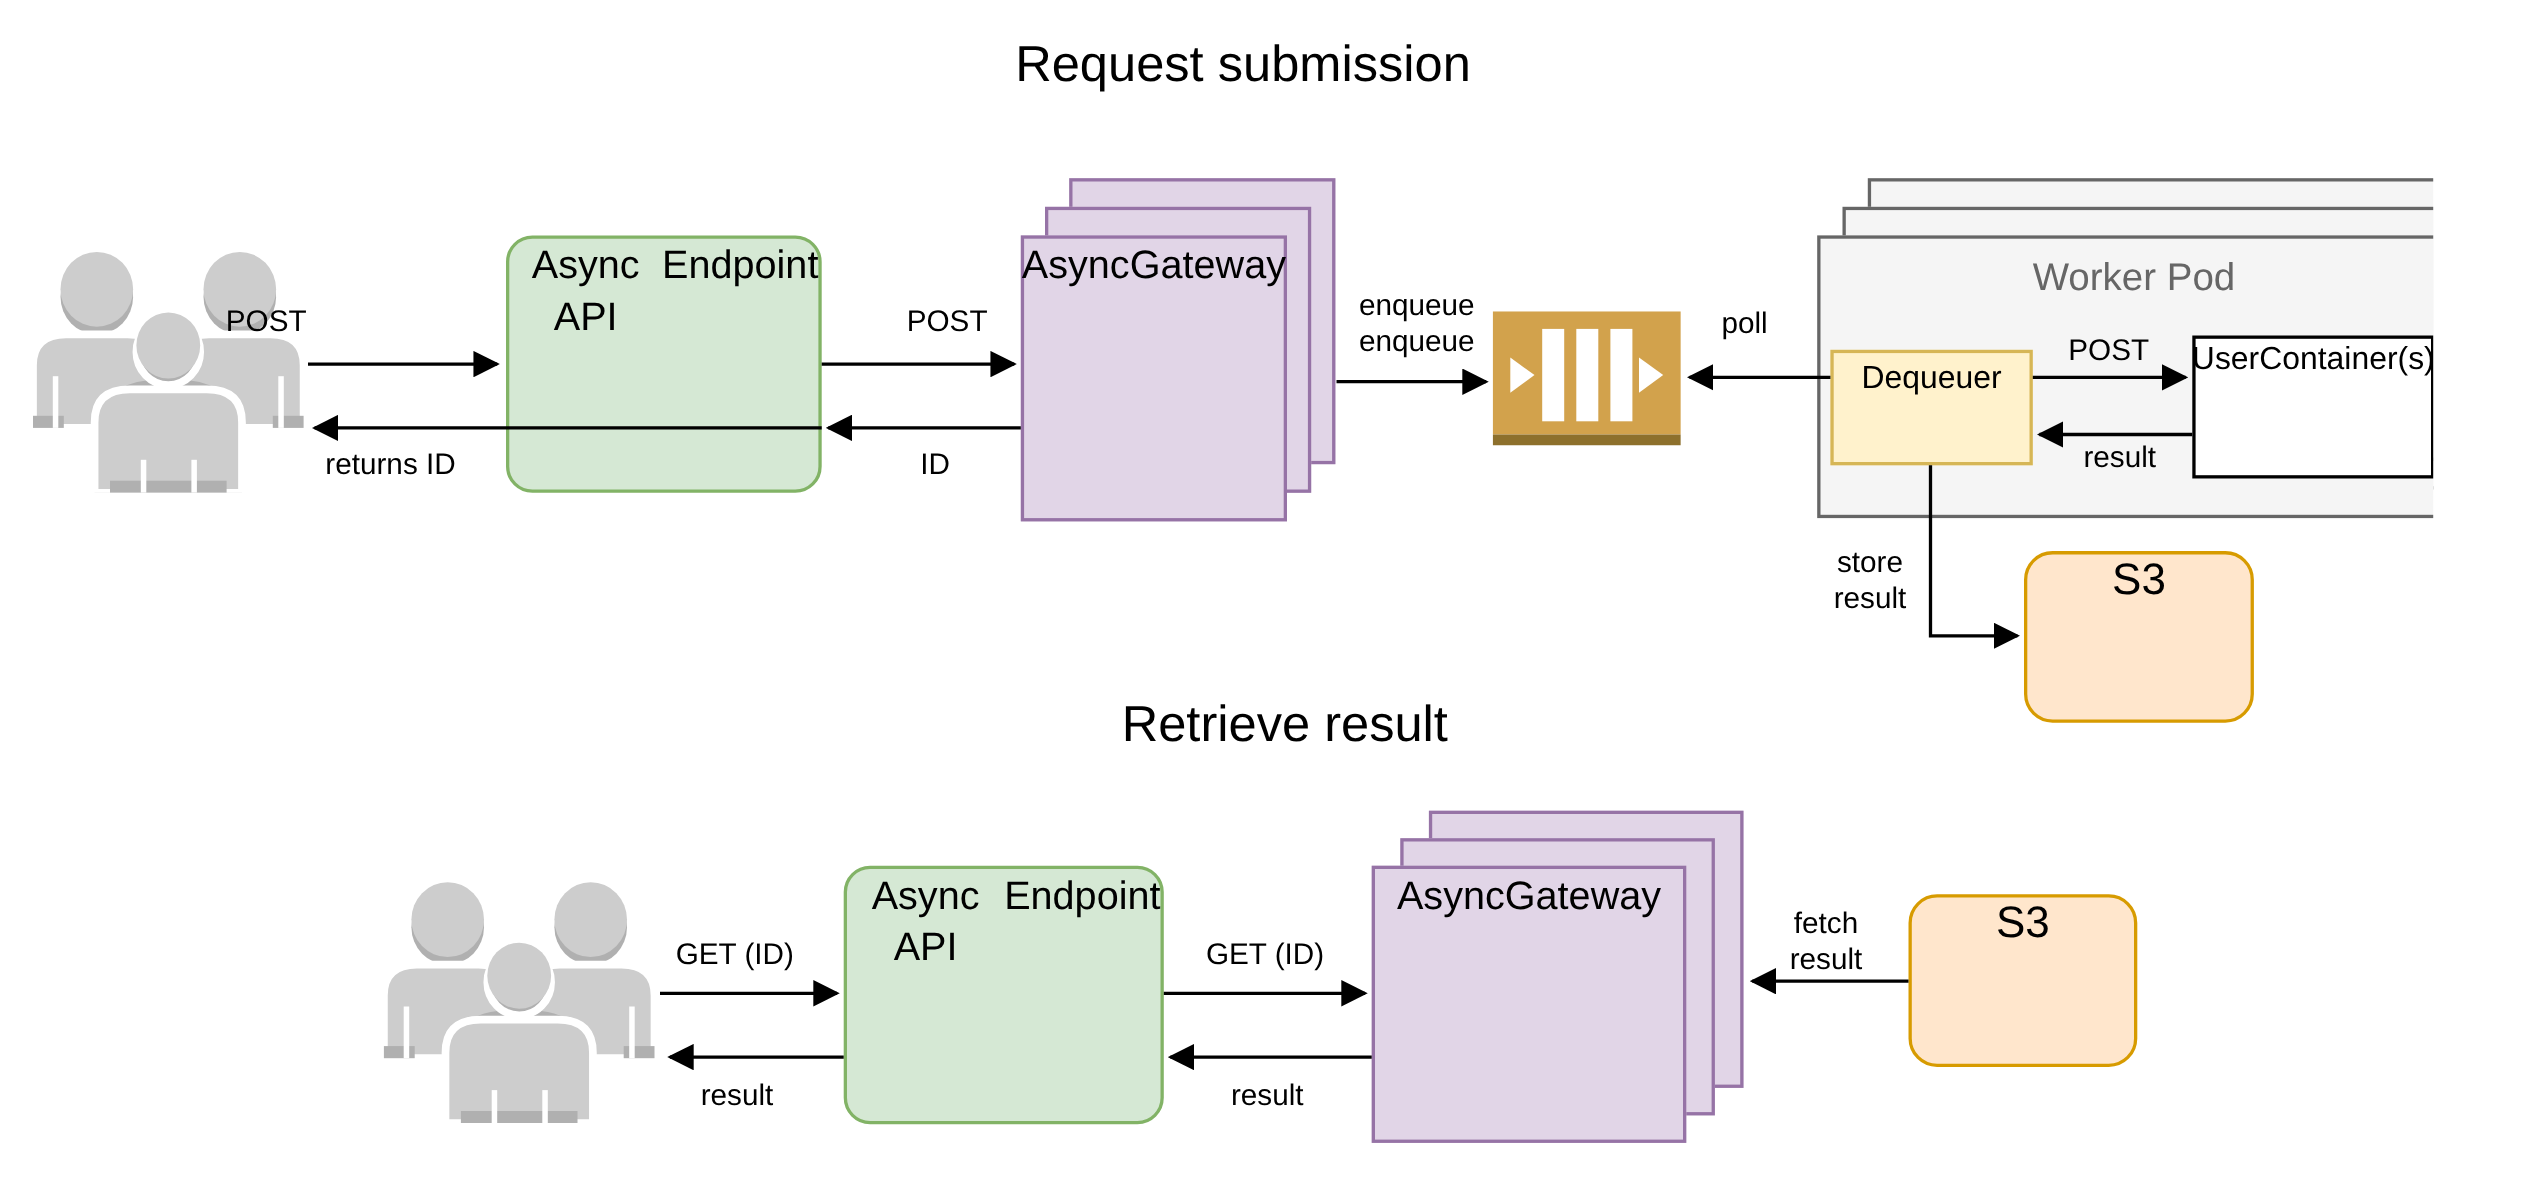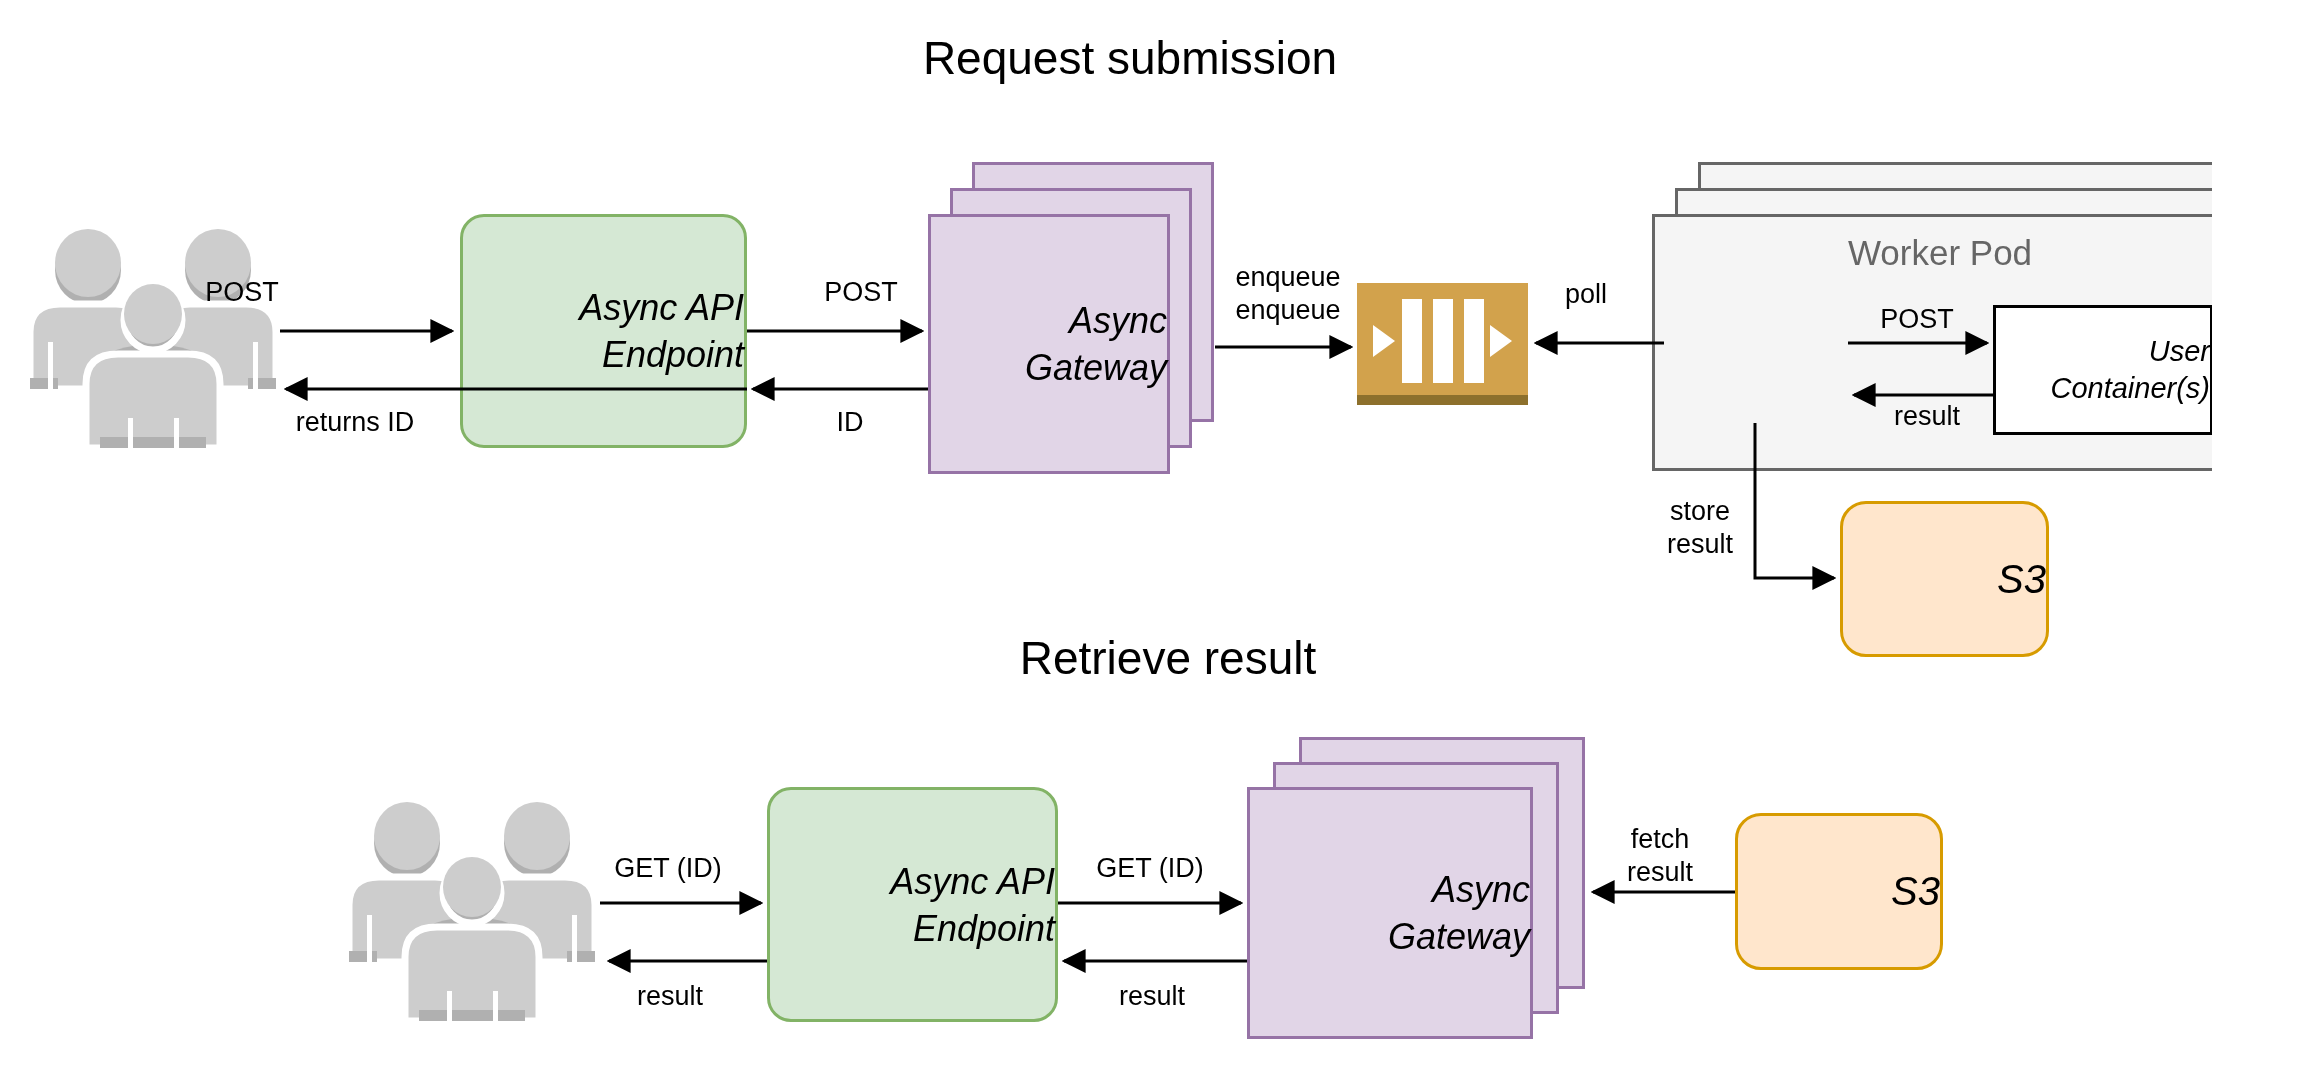--- a/index.html
+++ b/index.html
@@ -13,22 +13,22 @@
   .title{
     position:absolute; transform:translate(-50%,-50%);
     font-size:46px; white-space:nowrap;
   }
   .lbl{
     position:absolute; transform:translate(-50%,-50%);
     font-size:27px; line-height:33px; text-align:center; white-space:nowrap;
   }
   .node{
     position:absolute; box-sizing:border-box;
-    display:flex; flex-direction:column; align-items:flex-end; justify-content:center;
-    text-align:center; font-size:36px; line-height:47px;font-style:italic;
+    display:flex; flex-direction:row; align-items:flex-start; justify-content:center;
+    text-align:center; font-size:36px; line-height:47px;
   }
   .green{ background:var(--green-fill); border:3px solid var(--green-stroke); border-radius:24px;}
   .purple{ background:var(--purple-fill); border:3px solid var(--purple-stroke);}
   .pod{ background:var(--pod-fill); border:3px solid var(--pod-stroke);}
   .yellow{ background:var(--yellow-fill); border:3px solid var(--yellow-stroke); font-size:29px;}
   .whitebox{ background:#fff; border:3px solid #000; font-size:29px; line-height:37px;}
   .orange{ background:var(--orange-fill); border:3px solid var(--orange-stroke); border-radius:26px; font-size:40px;}
   .pod-title{ position:absolute; transform:translate(-50%,-50%); font-size:35px; color:var(--pod-title-text); white-space:nowrap;}
   #arrow-overlay{ position:absolute; left:0; top:0; z-index:5; pointer-events:none;}
   .icon-abs{ position:absolute; }
@@ -58,20 +58,23 @@
   <div class="node purple" style="left:928px; top:214px; width:242px; height:260px;">
     <span>Async</span>
     <span>Gateway</span>
   </div>
 
   <div class="node green" style="left:460px; top:214px; width:287px; height:234px;">
     <span>Async API</span>
     <span>Endpoint</span>
   </div>
 
+  <div class="node yellow" style="left:1664px; top:318px; width:184px; height:105px;">
+    <span>Dequeuer</span>
+  </div>
   <div class="node whitebox" style="left:1993px; top:305px; width:220px; height:130px;">
     <span>User</span>
     <span>Container(s)</span>
   </div>
 
   <div class="node orange" style="left:1840px; top:501px; width:209px; height:156px;">
     <span>S3</span>
   </div>
 
   <div class="node green" style="left:767px; top:787px; width:291px; height:235px;">

